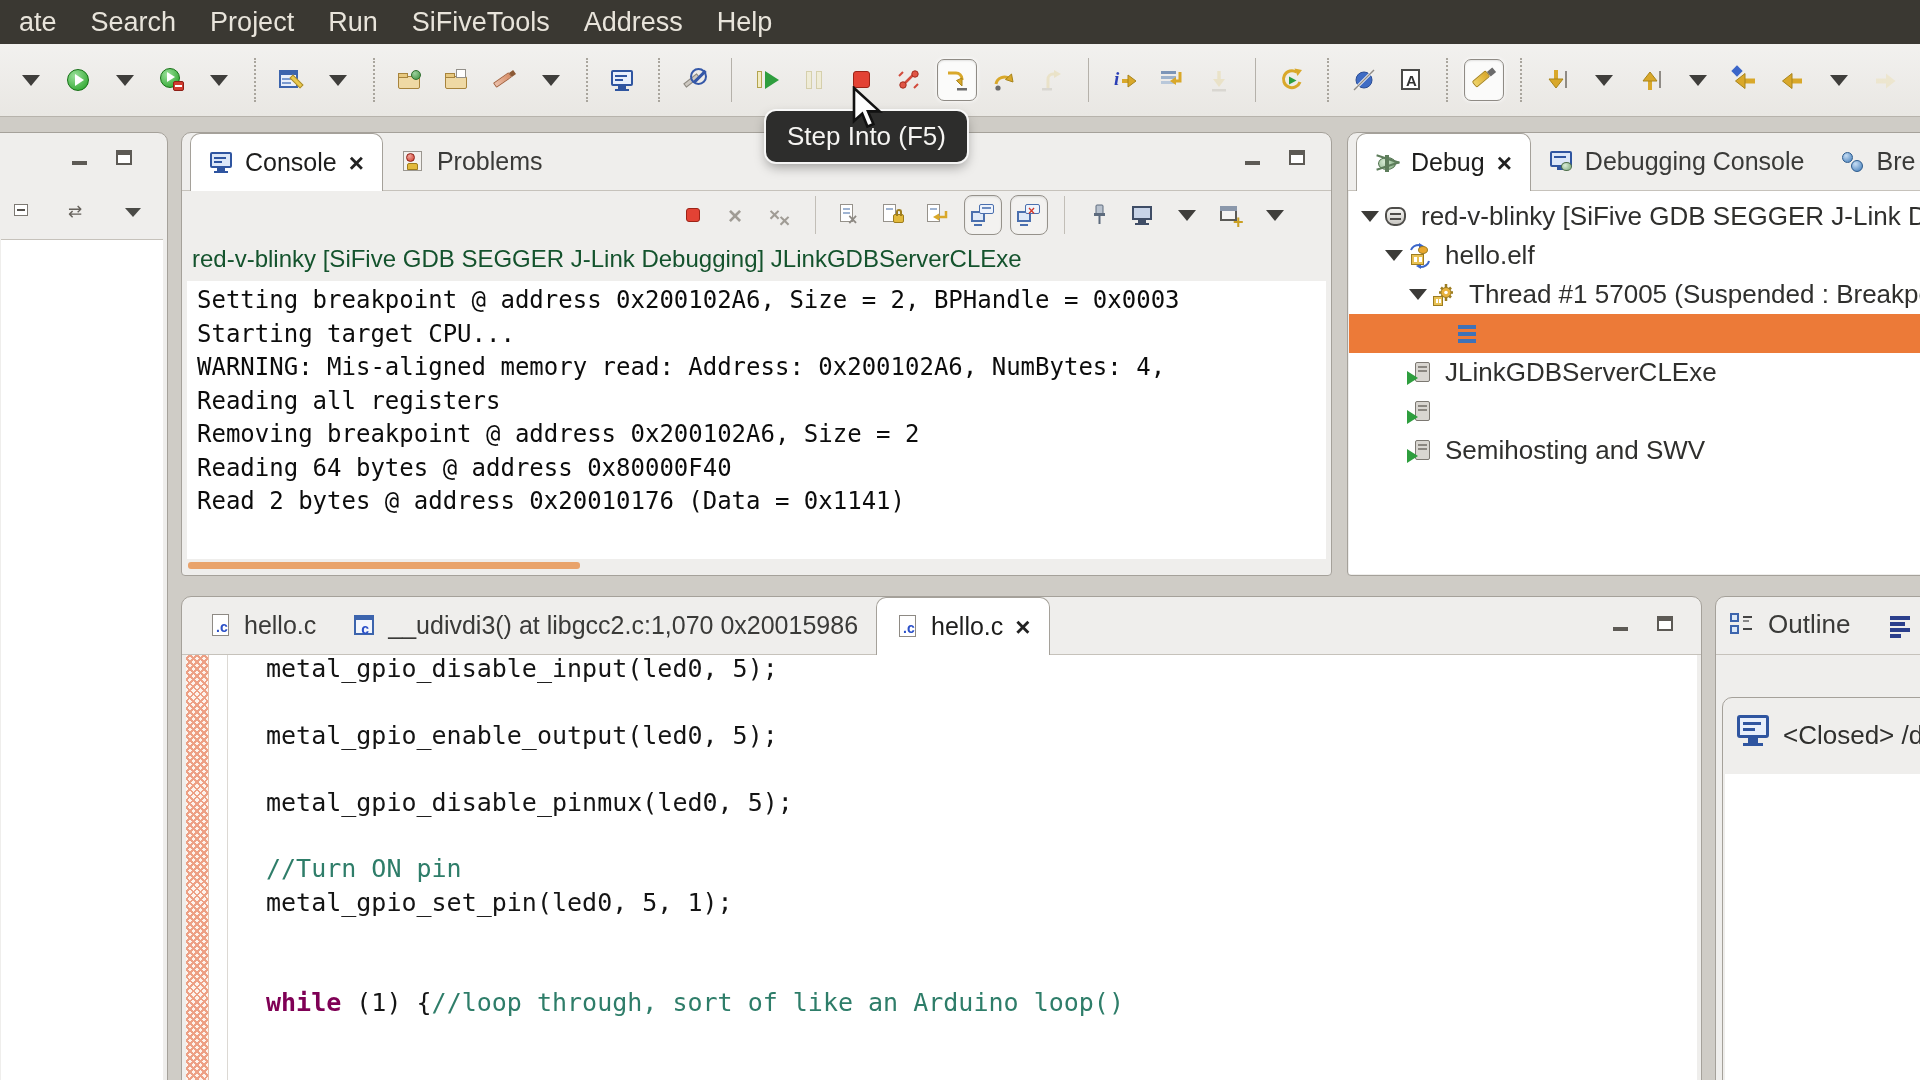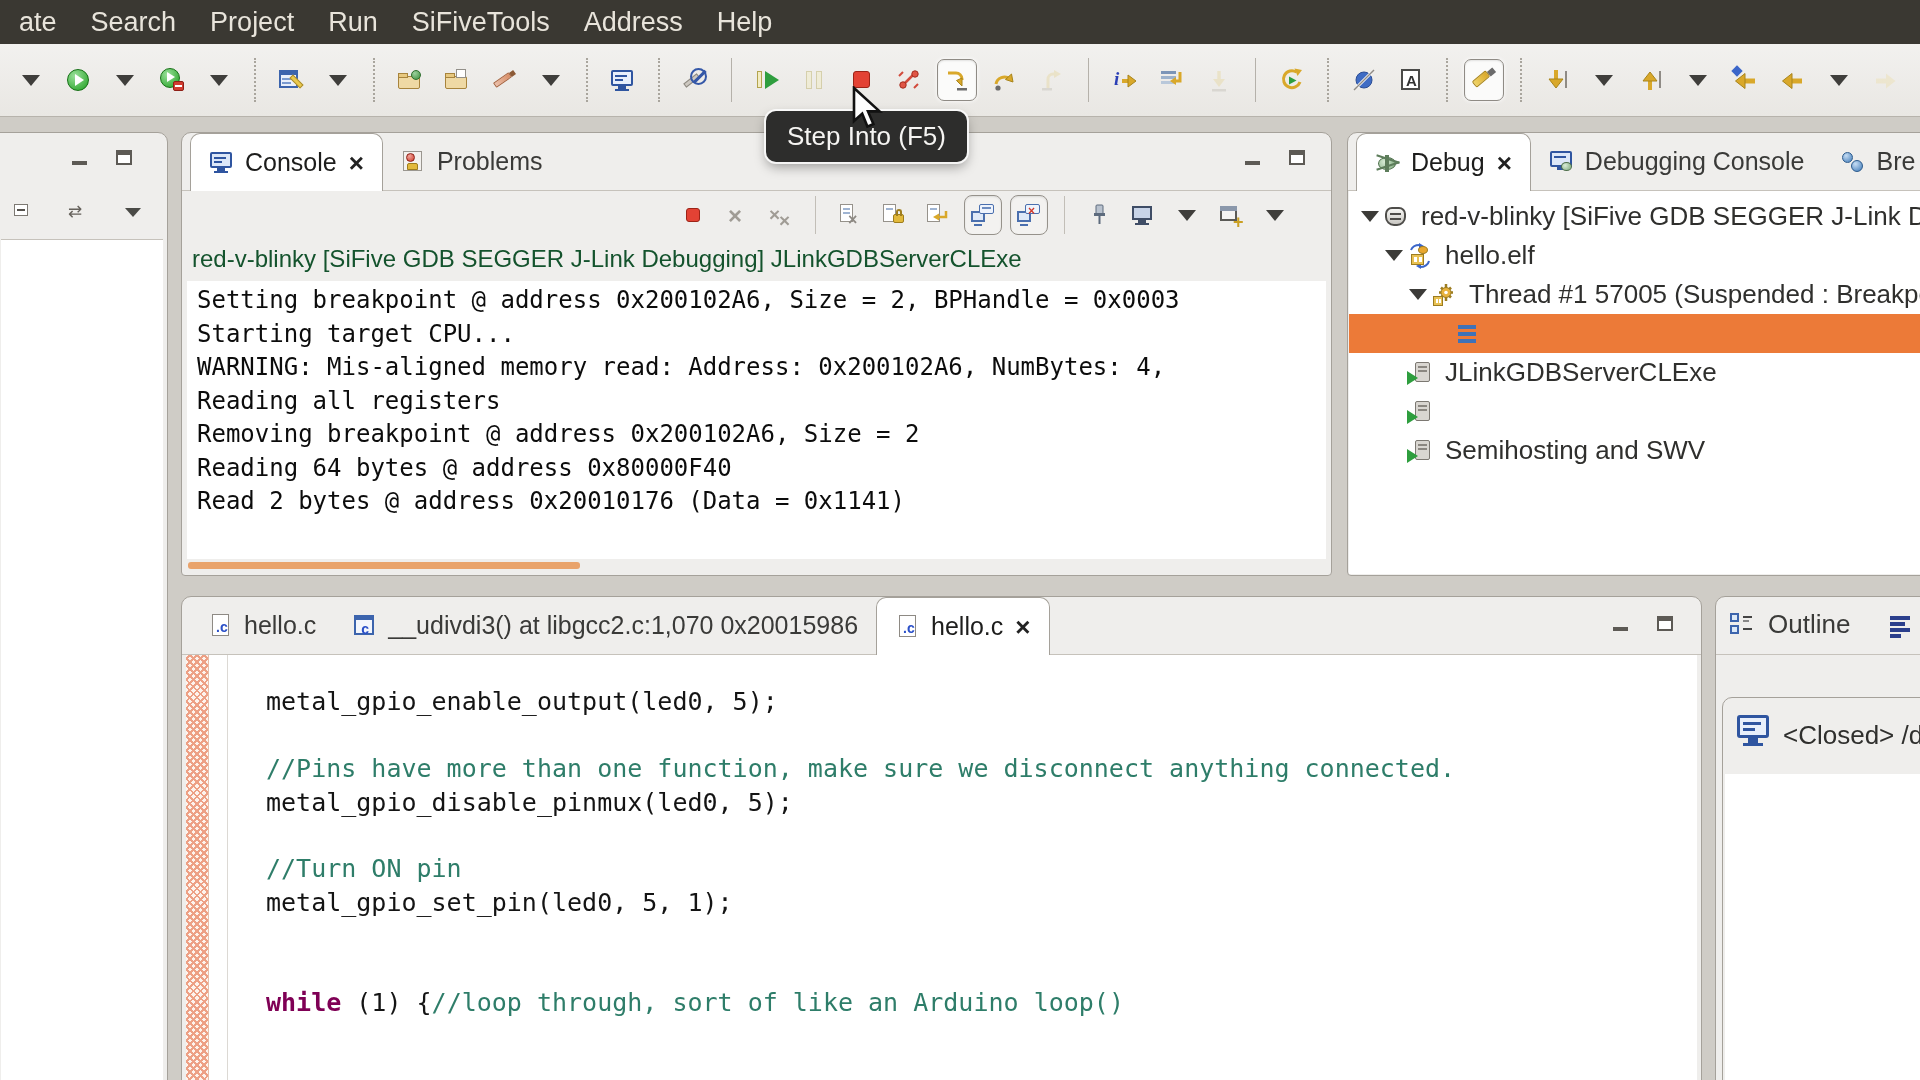--- a/index.html
+++ b/index.html
@@ -659,24 +659,24 @@
   <span class="minmax" style="left:1426px;top:16px">
       <span class="mline"></span>
     </span>
   <span class="minmax" style="left:1470px;top:16px">
       <span class="mbox"></span>
     </span>
   <div id="editor-body">
     <div id="hatch"></div>
     <div id="gutterline"></div>
     <div id="codewrap">
+        <div class="codeline"><span class="seg code">metal_gpio_disable_input(led0, 5);</span></div>
         <div class="codeline"></div>
         <div class="codeline"><span class="seg code">metal_gpio_enable_output(led0, 5);</span></div>
         <div class="codeline"></div>
-        <div class="codeline"><span class="seg comment">//Pins have more than one function, make sure we disconnect anything connected.</span></div>
         <div class="codeline"><span class="seg code">metal_gpio_disable_pinmux(led0, 5);</span></div>
         <div class="codeline"></div>
         <div class="codeline"><span class="seg comment">//Turn ON pin</span></div>
         <div class="codeline"><span class="seg code">metal_gpio_set_pin(led0, 5, 1);</span></div>
         <div class="codeline"></div>
         <div class="codeline"></div>
         <div class="codeline"><span class="seg keyword">while</span><span class="seg code"> (1) {</span><span class="seg comment">//loop through, sort of like an Arduino loop()</span></div>
       </div>
   </div>
 </div>

